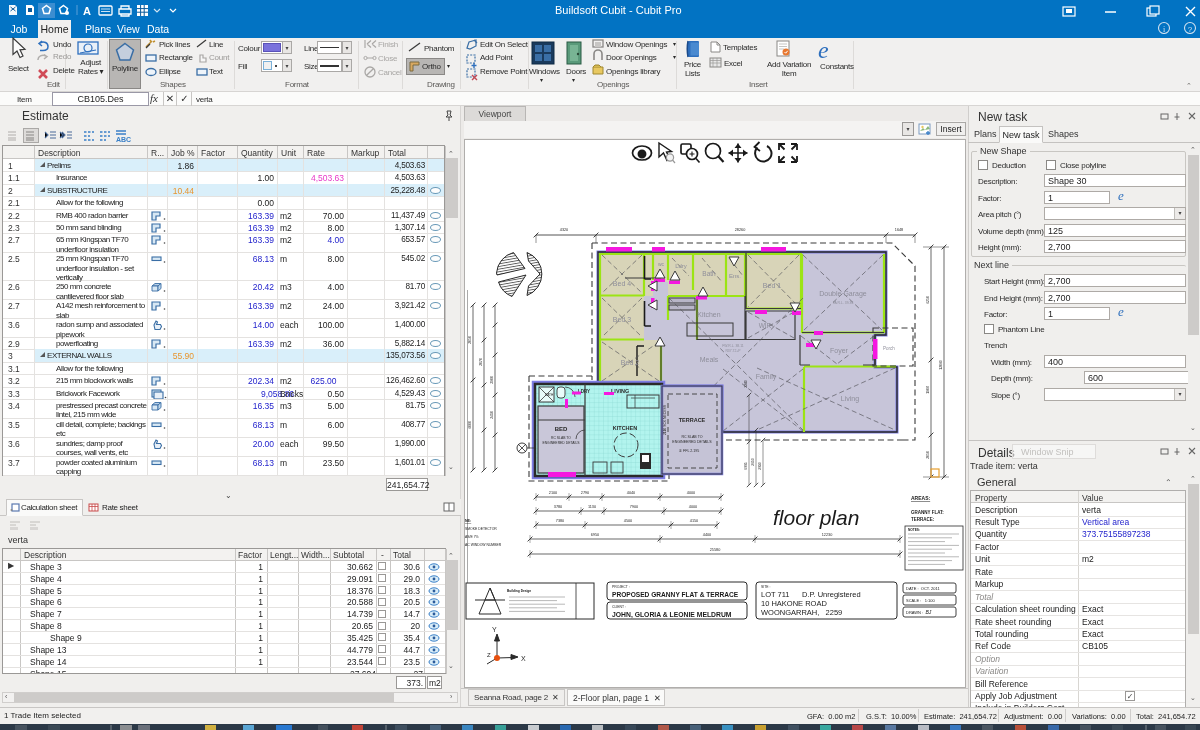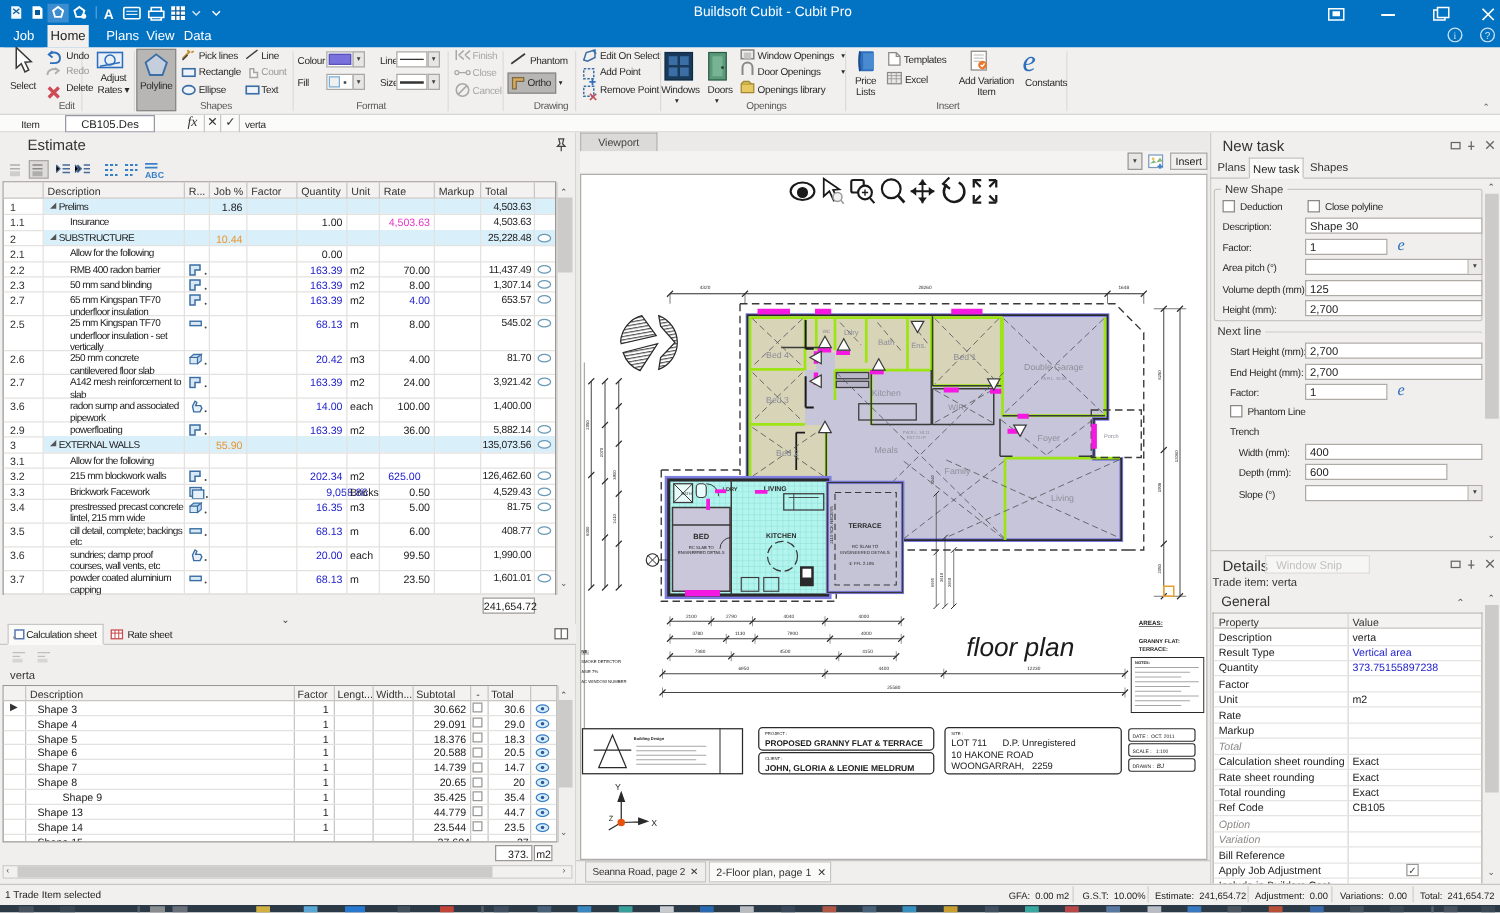--- a/index.html
+++ b/index.html
@@ -208,21 +208,21 @@
       <circle cx="10" cy="12" r="3.5" fill="#e87830"></circle>
       <path d="M8.5 12 l1.2 1.2 2-2.4" stroke="#fff" stroke-width="1" fill="none"></path>
     </svg>
 <div class="ab lbl" style="left:767px;top:60px;text-align:center;">Add Variation<br>Item</div>
 <div class="ab" style="left:818px;top:37px;font-family:'Liberation Serif',serif;font-style:italic;font-size:24px;color:#2e6fbd;">e</div>
 <div class="ab lbl" style="left:820px;top:62px;">Constants</div>
 <div class="ab lbl" style="left:1186px;top:82px;color:#6a6866;font-size:7px;">⌃</div>
 
 <div class="ab" style="left:0;top:92px;width:1200px;height:14px;background:#fbfbfa;border-bottom:1px solid #d7d5d3;"></div>
 <div class="ab lbl" style="left:17px;top:95px;">Item</div>
-<div class="ab" style="left:52px;top:92px;width:72px;height:14px;background:#fff;border:1px solid #9a98a6;font-size:9px;text-align:center;line-height:12px;color:#222;">CB105.Des</div>
+<div class="ab" style="left:52px;top:92px;width:97px;height:14px;background:#fff;border:1px solid #9a98a6;font-size:9px;text-align:center;line-height:12px;color:#222;">CB105.Des</div>
 <div class="ab" style="left:150px;top:92px;font-family:'Liberation Serif',serif;font-style:italic;font-size:11px;color:#333;">fx</div>
 <div class="ab" style="left:163px;top:92px;width:14px;height:14px;border-left:1px solid #c8c6c4;border-right:1px solid #c8c6c4;font-size:10px;text-align:center;line-height:13px;color:#333;">✕</div>
 <div class="ab" style="left:178px;top:92px;width:14px;height:14px;border-right:1px solid #c8c6c4;font-size:10px;text-align:center;line-height:13px;color:#333;">✓</div>
 <div class="ab lbl" style="left:196px;top:95px;">verta</div>
 
 <div class="ab" style="left:0;top:106px;width:461px;height:601px;background:#f0efed;border-right:1px solid #d7d5d3;"></div>
 <div class="ab" style="left:22px;top:109px;font-size:12px;color:#333;">Estimate</div>
 <svg class="ab" style="left:444px;top:110px;" width="10" height="12" viewBox="0 0 10 12">
       <path d="M3 1 h4 l-1 4 2 2 h-6 l2-2 z M5 7 v4" stroke="#444" stroke-width="1" fill="none"></path>
     </svg>
@@ -739,21 +739,21 @@
     <div class="ab inp" style="left:1044px;top:291px;width:142px;height:13px;">2,700</div>
 <div class="ab lbl" style="left:984px;top:310px;">Factor:</div>
     <div class="ab inp" style="left:1044px;top:307px;width:66px;height:13px;">1</div>
     <div class="ab" style="left:1118px;top:304px;font-family:'Liberation Serif',serif;font-style:italic;font-size:13px;color:#2e6fbd;">e</div>
 <div class="ab cb" style="left:984px;top:324px;"></div>
     <div class="ab lbl" style="left:998px;top:325px;">Phantom Line</div>
 <div class="ab lbl" style="left:984px;top:341px;">Trench</div>
 <div class="ab lbl" style="left:991px;top:358px;">Width (mm):</div>
     <div class="ab inp" style="left:1044px;top:355px;width:142px;height:13px;">400</div>
 <div class="ab lbl" style="left:991px;top:374px;">Depth (mm):</div>
-    <div class="ab inp" style="left:1044px;top:371px;width:114px;height:13px;">600</div>
+    <div class="ab inp" style="left:1084px;top:371px;width:114px;height:13px;">600</div>
 <div class="ab lbl" style="left:991px;top:391px;">Slope (°)</div>
     <div class="ab inp" style="left:1044px;top:388px;width:142px;height:13px;"></div>
     <div class="ab" style="left:1174px;top:389px;width:11px;height:11px;background:#eceae8;border-left:1px solid #c0beba;font-size:6px;text-align:center;line-height:11px;color:#444;">▾</div>
 
 <div class="ab" style="left:1188px;top:145px;width:11px;height:288px;background:#f0efed;"></div>
 <div class="ab" style="left:1190px;top:146px;font-size:7px;color:#555;">⌃</div>
 <div class="ab" style="left:1188px;top:155px;width:11px;height:180px;background:#cdcbc9;"></div>
 <div class="ab" style="left:1190px;top:424px;font-size:7px;color:#555;">⌄</div>
 
 <div class="ab" style="left:968px;top:440px;width:232px;height:267px;background:#f0efed;border-left:1px solid #d0cecc;border-top:1px solid #c4c2c0;"></div>

